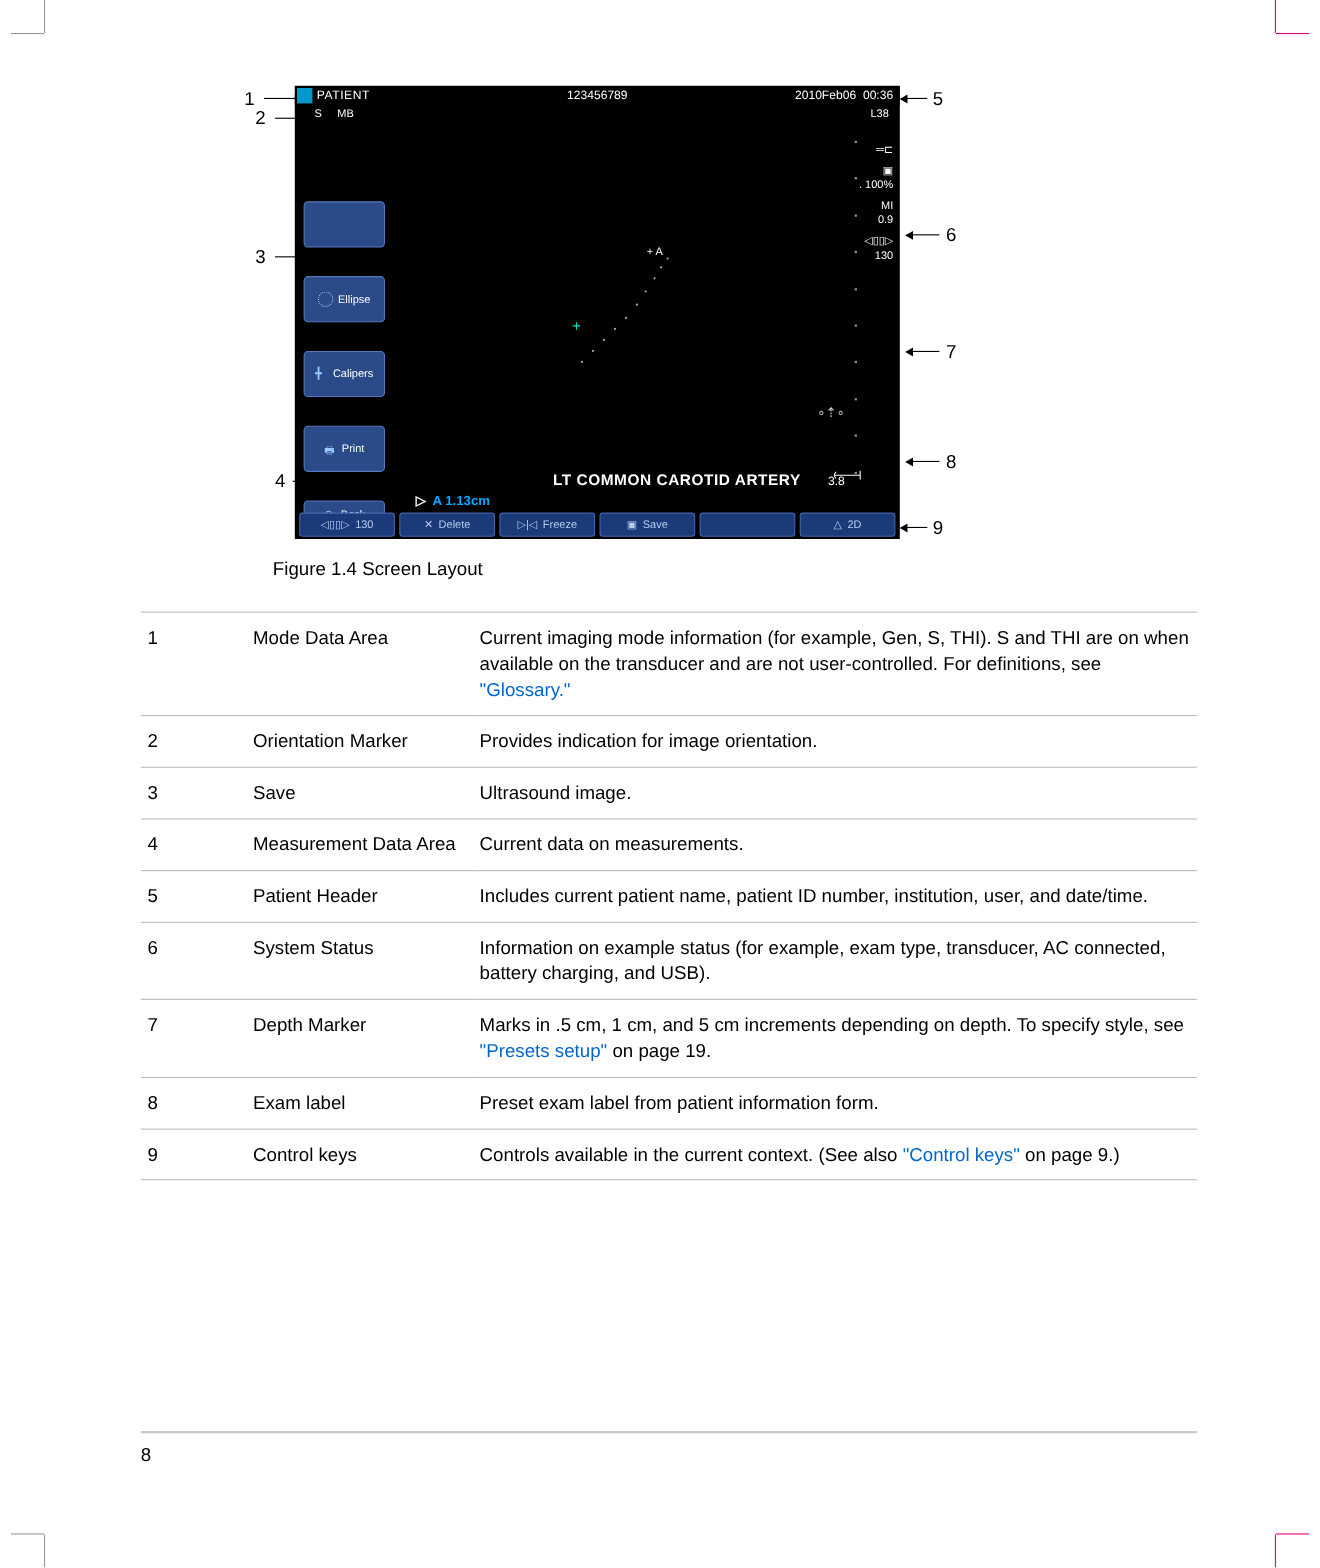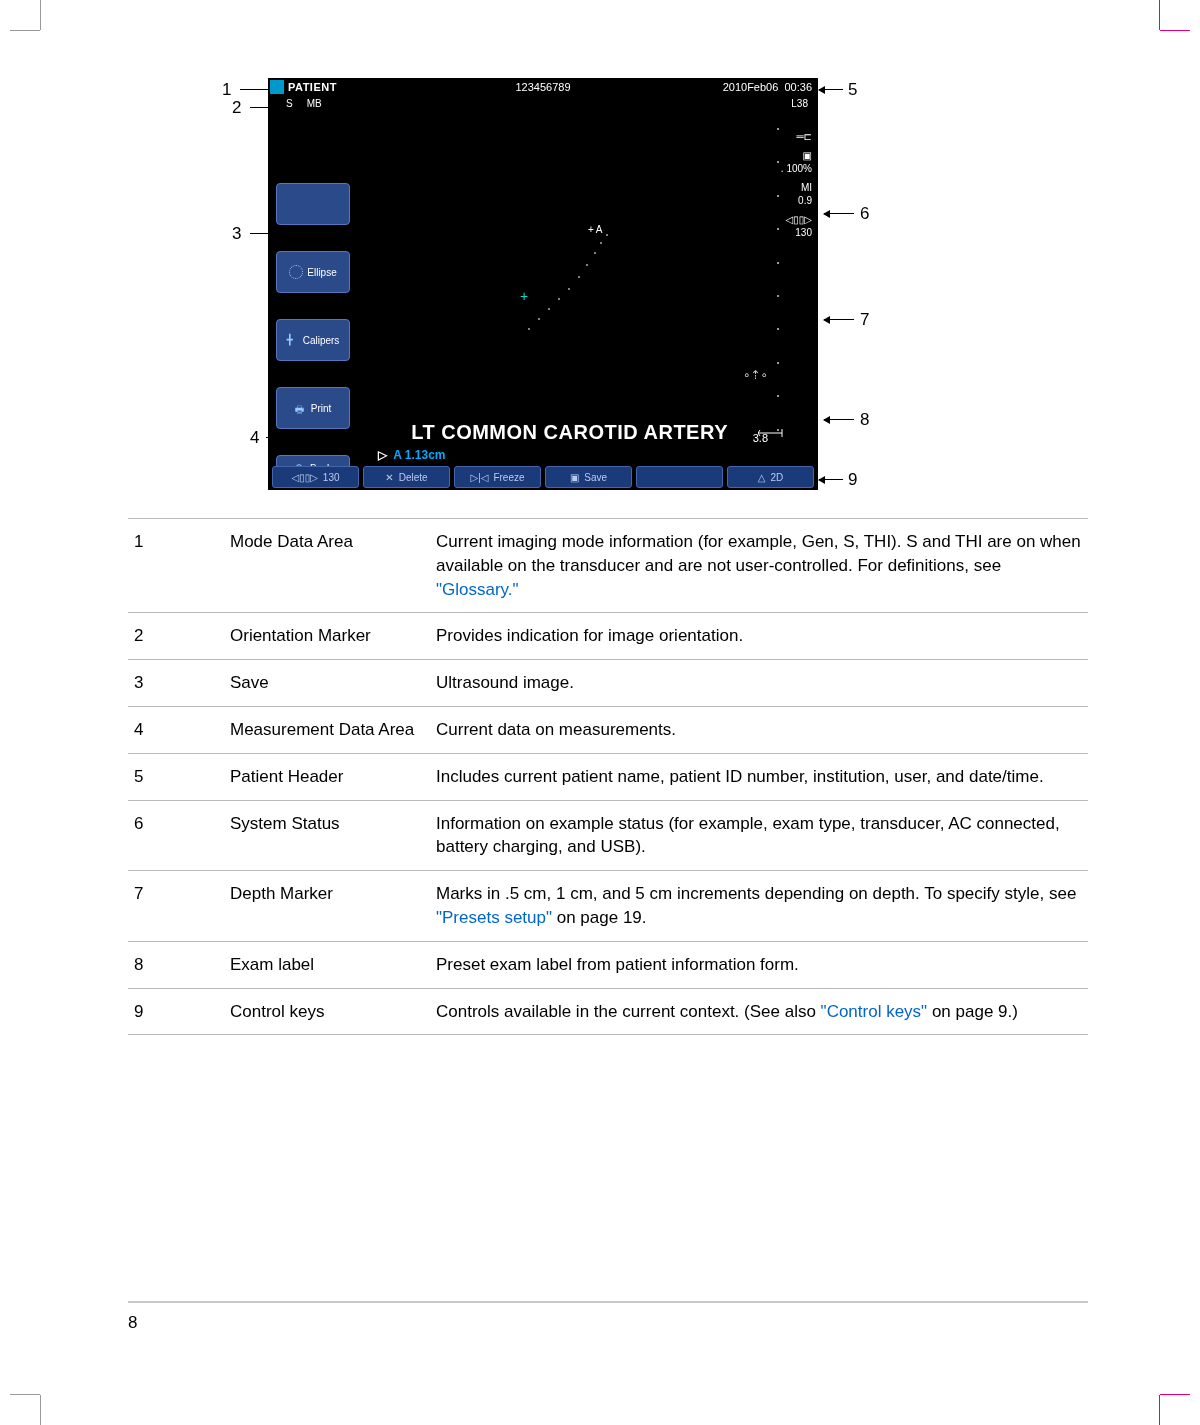--- a/index.html
+++ b/index.html
@@ -59,21 +59,21 @@
   .hdr {
     display: flex;
     align-items: center;
     height: 18px;
     background: #000;
     gap: 0;
   }
   .hdr .logo {
     width: 14px; height: 14px; background: #0099cc; margin-left: 2px;
   }
-  .hdr .pname { font-weight: bold; margin-left: 4px; letter-spacing: 0.5px;}
+  .hdr .pname { font-weight: normal; margin-left: 4px; letter-spacing: 0.5px;}
   .hdr .pid { position:absolute; left:50%; transform:translateX(-50%);}
   .hdr .pdate { margin-left: auto; margin-right: 6px; }
   .row2 { display:flex; align-items:center; height:16px; }
   .row2 .gen { margin-left: 18px; text-decoration: underline; }
   .row2 .orient { width:10px;height:10px;background:#00cc88;border-radius:50%;margin-left:56px;}
   .row2 .vas { margin-left:auto; margin-right:12px;}
   .row3 { display:flex; align-items:center; height:14px; font-size:10px;}
   .row3 .s { margin-left:18px;}
   .row3 .mb { margin-left:14px;}
   .row3 .l38 { margin-left:auto; margin-right:10px;text-align:center;}
@@ -109,21 +109,21 @@
     align-items: center;
     justify-content: center;
     gap: 4px;
   }
   .ubtn .ico { width:12px; height:12px; display:inline-block; }
 
   .exam-label {
     position: absolute;
     bottom: 46px;
     right: 90px;
-    font-size: 20px;
+    font-size: 14px;
     font-weight: bold;
     letter-spacing: 0.5px;
   }
   .meas {
     position: absolute;
     bottom: 28px;
     left: 110px;
     color: #00aaff;
     font-weight: bold;
     font-size: 12px;
@@ -367,20 +367,21 @@
         <span style="top:30%"></span>
           <span style="top:40%"></span>
           <span style="top:50%"></span>
         <span style="top:60%"></span>
           <span style="top:70%"></span>
           <span style="top:80%"></span>
         <span style="top:90%"></span>
       </div>
     </div>
 
+    <div class="figure-caption">Figure 1.4  Screen Layout</div>
   </div>
 
   <table class="layout-table">
     <tbody id="table-body">
         <tr>
           <td class="num">1</td>
           <td class="term">Mode Data Area</td>
           <td>Current imaging mode information (for example, Gen, S, THI). S and THI are on when available on the transducer and are not user-controlled. For definitions, see <span class="link">"Glossary."</span></td>
         </tr>
         <tr>

